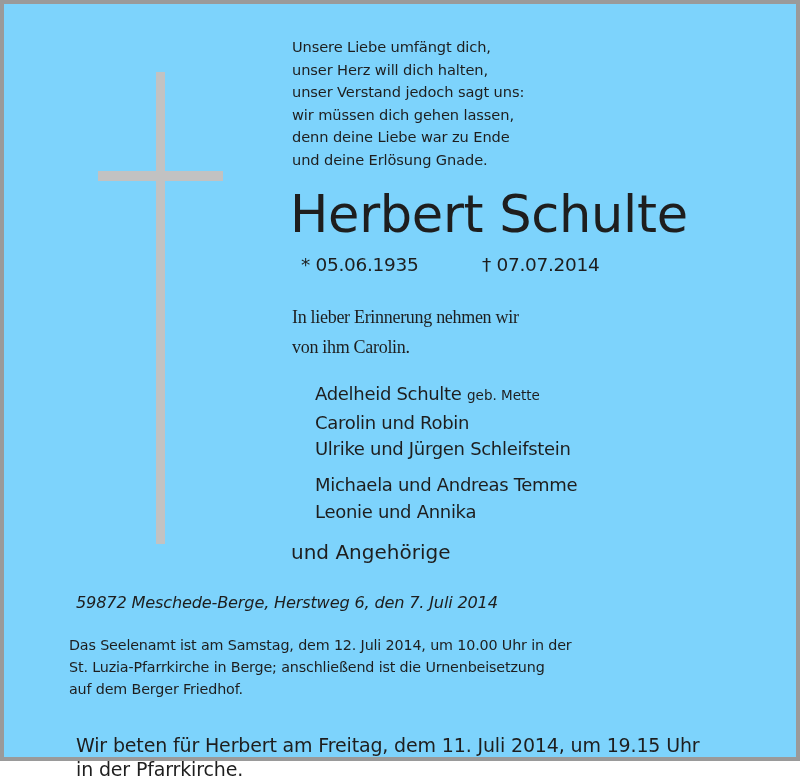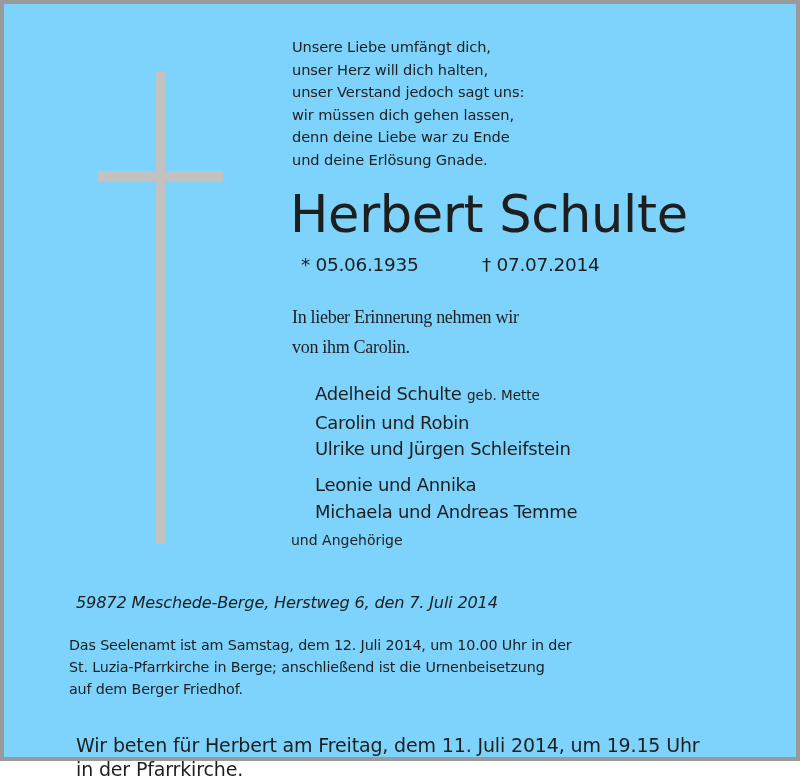--- a/index.html
+++ b/index.html
@@ -13,21 +13,21 @@
   .cross-h { position: absolute; left: 94px; top: 167px; width: 125px; height: 10px; background: #c2c2c2; }
 
   .poem { left: 288px; top: 32px; font-size: 14.6px; line-height: 22.5px; letter-spacing: -0.1px; }
   .poem div { height: 22.5px; }
   .name { left: 286px; top: 186px; font-size: 51px; line-height: 50px; letter-spacing: -0.3px; }
   .born { left: 287px; top: 249px; font-size: 18.5px; line-height: 24px; letter-spacing: -0.3px; margin-left: 10px; }
   .died { left: 478px; top: 249px; font-size: 18.5px; line-height: 24px; letter-spacing: -0.3px; }
   .remember { left: 288px; top: 298px; font-size: 18px; line-height: 30px; letter-spacing: -0.3px; font-family: Liberation Serif, serif; }
   .mourner { font-size: 18px; letter-spacing: -0.3px; margin-left: 24px; }
   .mourner .small { font-size: 13.5px; letter-spacing: 0; }
-  .relatives { left: 287px; top: 526px; font-size: 14px; line-height: 20px; }
+  .relatives { left: 287px; top: 538px; font-size: 20px; line-height: 20px; }
   .address { left: 72px; top: 588px; font-size: 16.2px; line-height: 22px; letter-spacing: -0.2px; font-style: italic; }
   .service { left: 65px; top: 630px; font-size: 14.3px; line-height: 22px; letter-spacing: -0.15px; }
   .prayer { left: 72px; top: 729px; font-size: 19px; line-height: 24px; letter-spacing: -0.15px; }
   .service div, .prayer div { white-space: nowrap; }
 </style>
 </head>
 <body>
 
 <div class="frame">
 
@@ -55,22 +55,22 @@
 
   <div class="txt mourner" style="left:287px; top:377px; line-height:26px;">
     <span>Adelheid Schulte</span>
     <span class="small">geb. Mette</span>
   </div>
   <div class="txt mourner" style="left:287px; top:406px; line-height:26px;">
     <div>Carolin und Robin</div>
     <div>Ulrike und Jürgen Schleifstein</div>
   </div>
   <div class="txt mourner" style="left:287px; top:467px; line-height:27px;">
+    <div>Michaela und Andreas Temme</div>
     <div>Leonie und Annika</div>
-    <div>Michaela und Andreas Temme</div>
   </div>
   <div class="txt relatives">und Angehörige</div>
 
   <div class="txt address">59872 Meschede-Berge, Herstweg 6, den 7. Juli 2014</div>
 
   <div class="txt service">
     <div>Das Seelenamt ist am Samstag, dem 12. Juli 2014, um 10.00 Uhr in der</div>
     <div>St. Luzia-Pfarrkirche in Berge; anschließend ist die Urnenbeisetzung</div>
     <div>auf dem Berger Friedhof.</div>
   </div>

